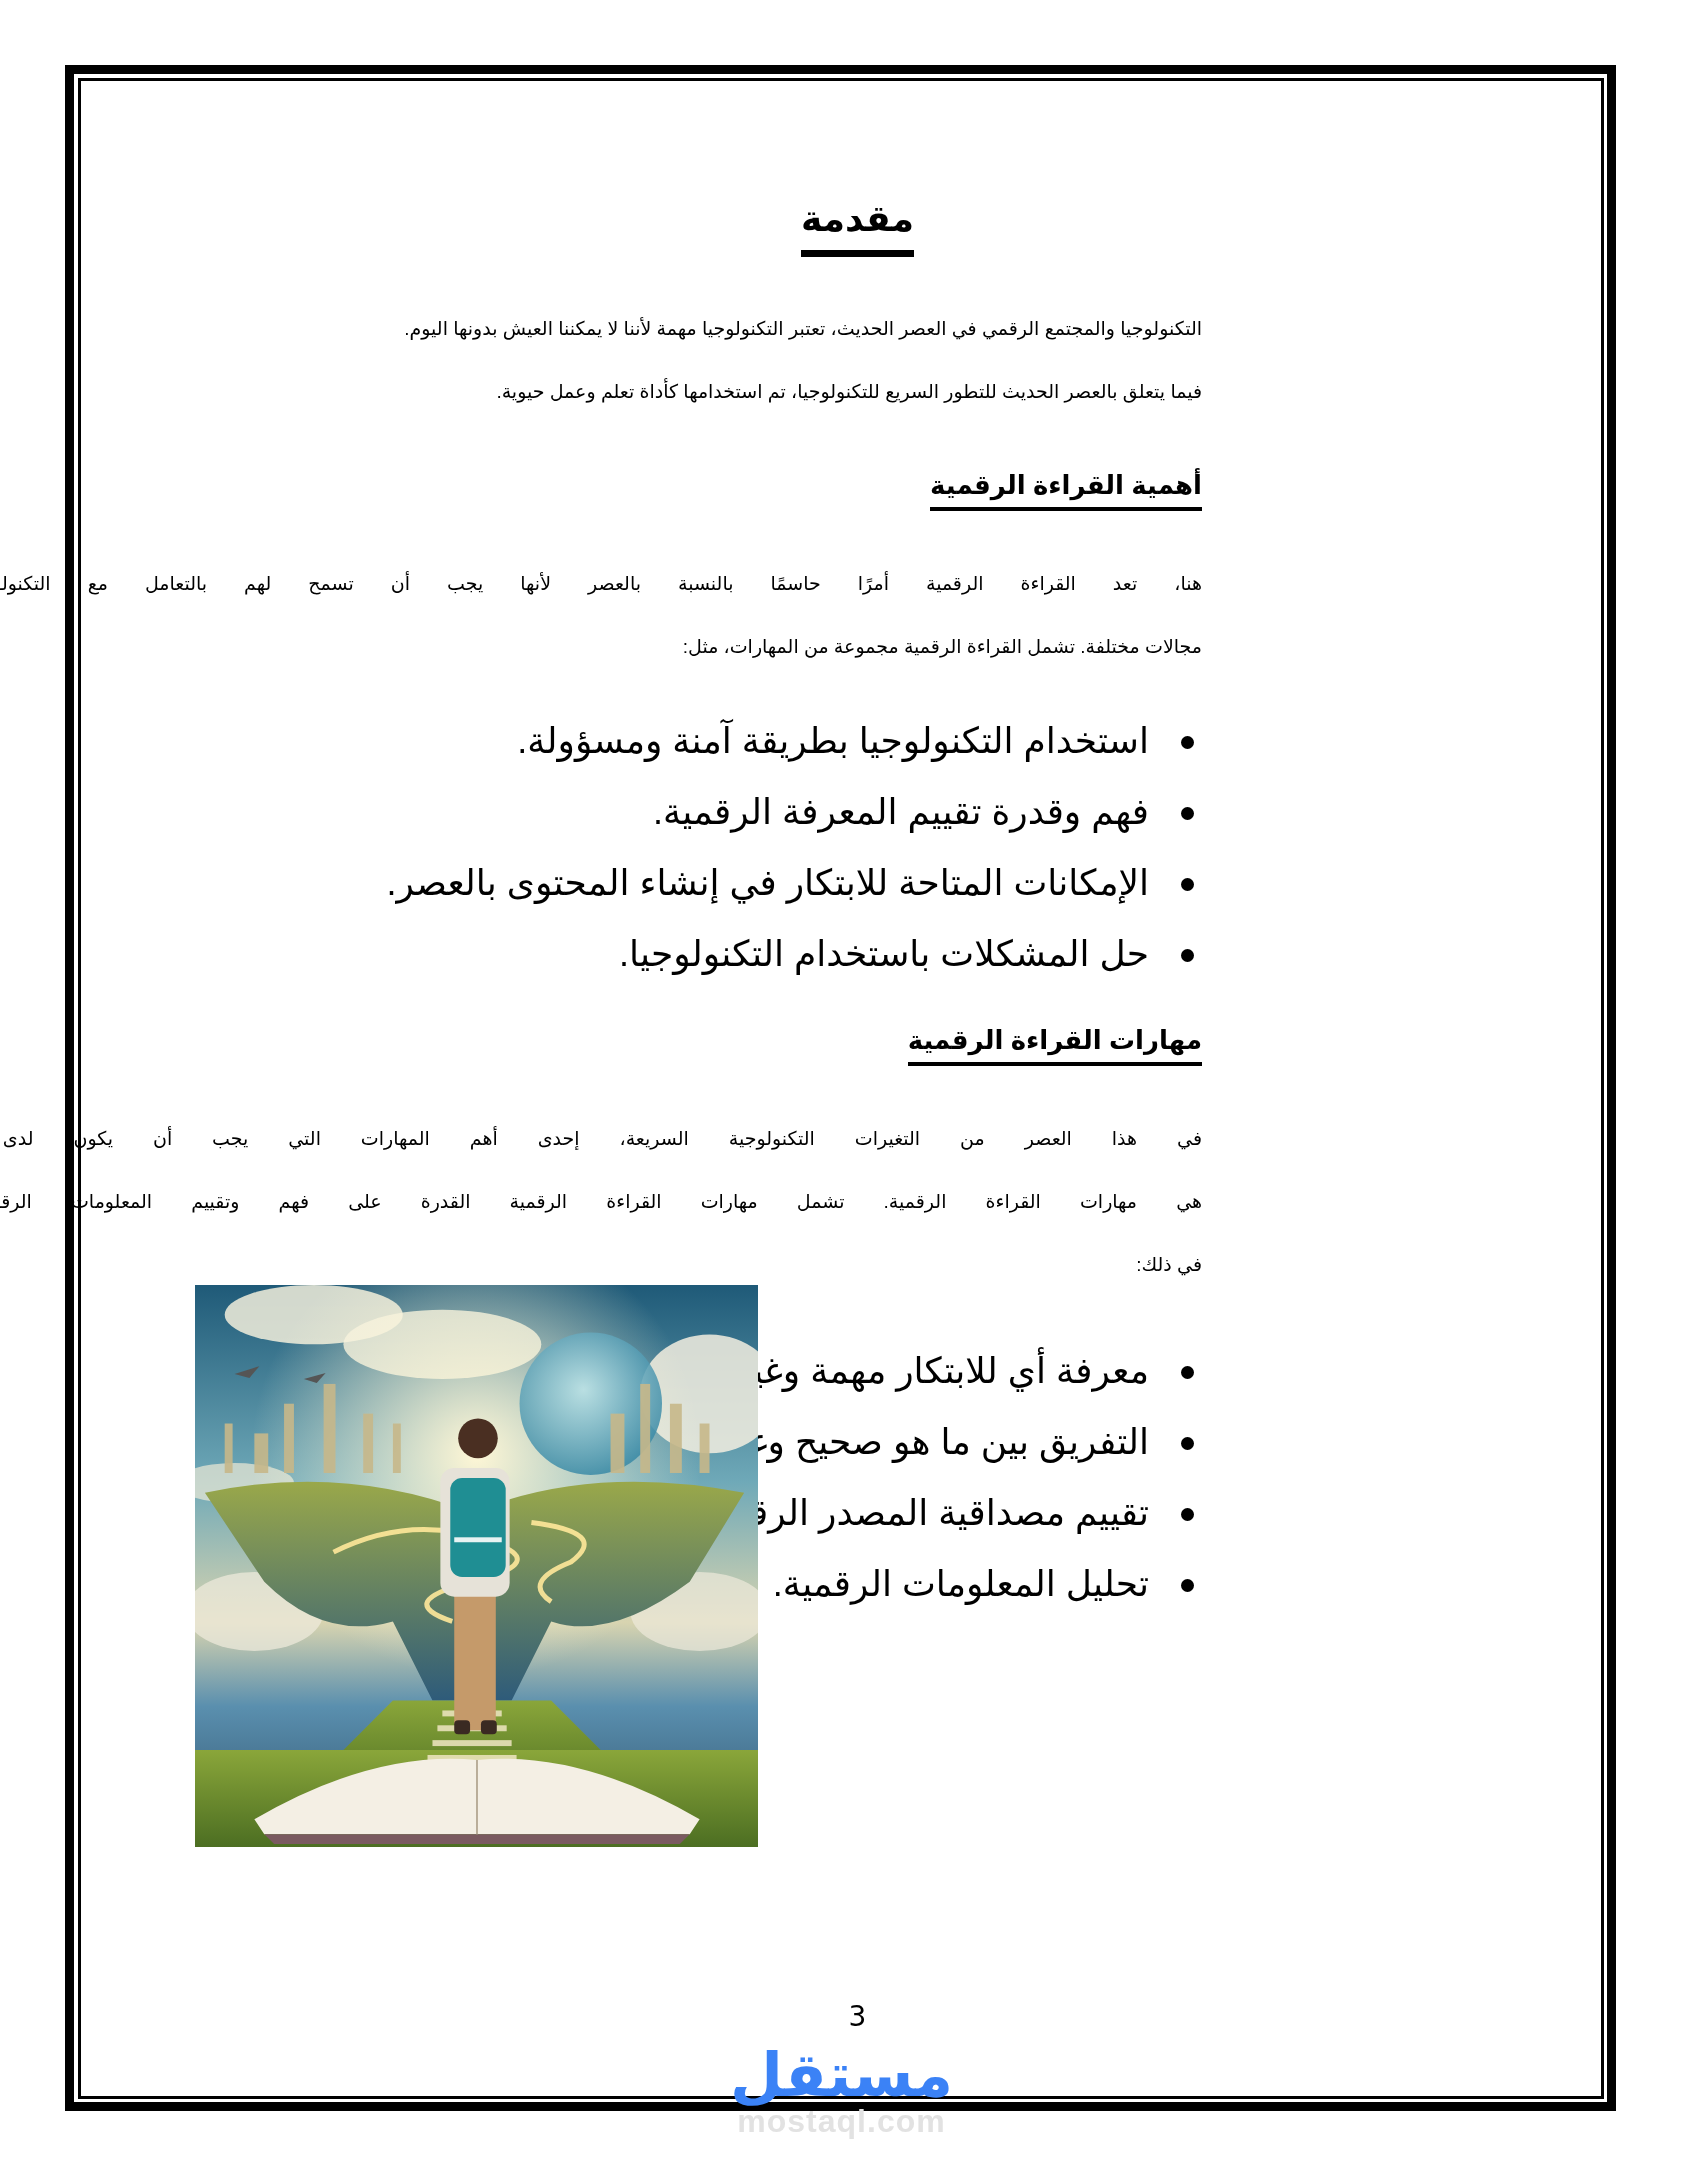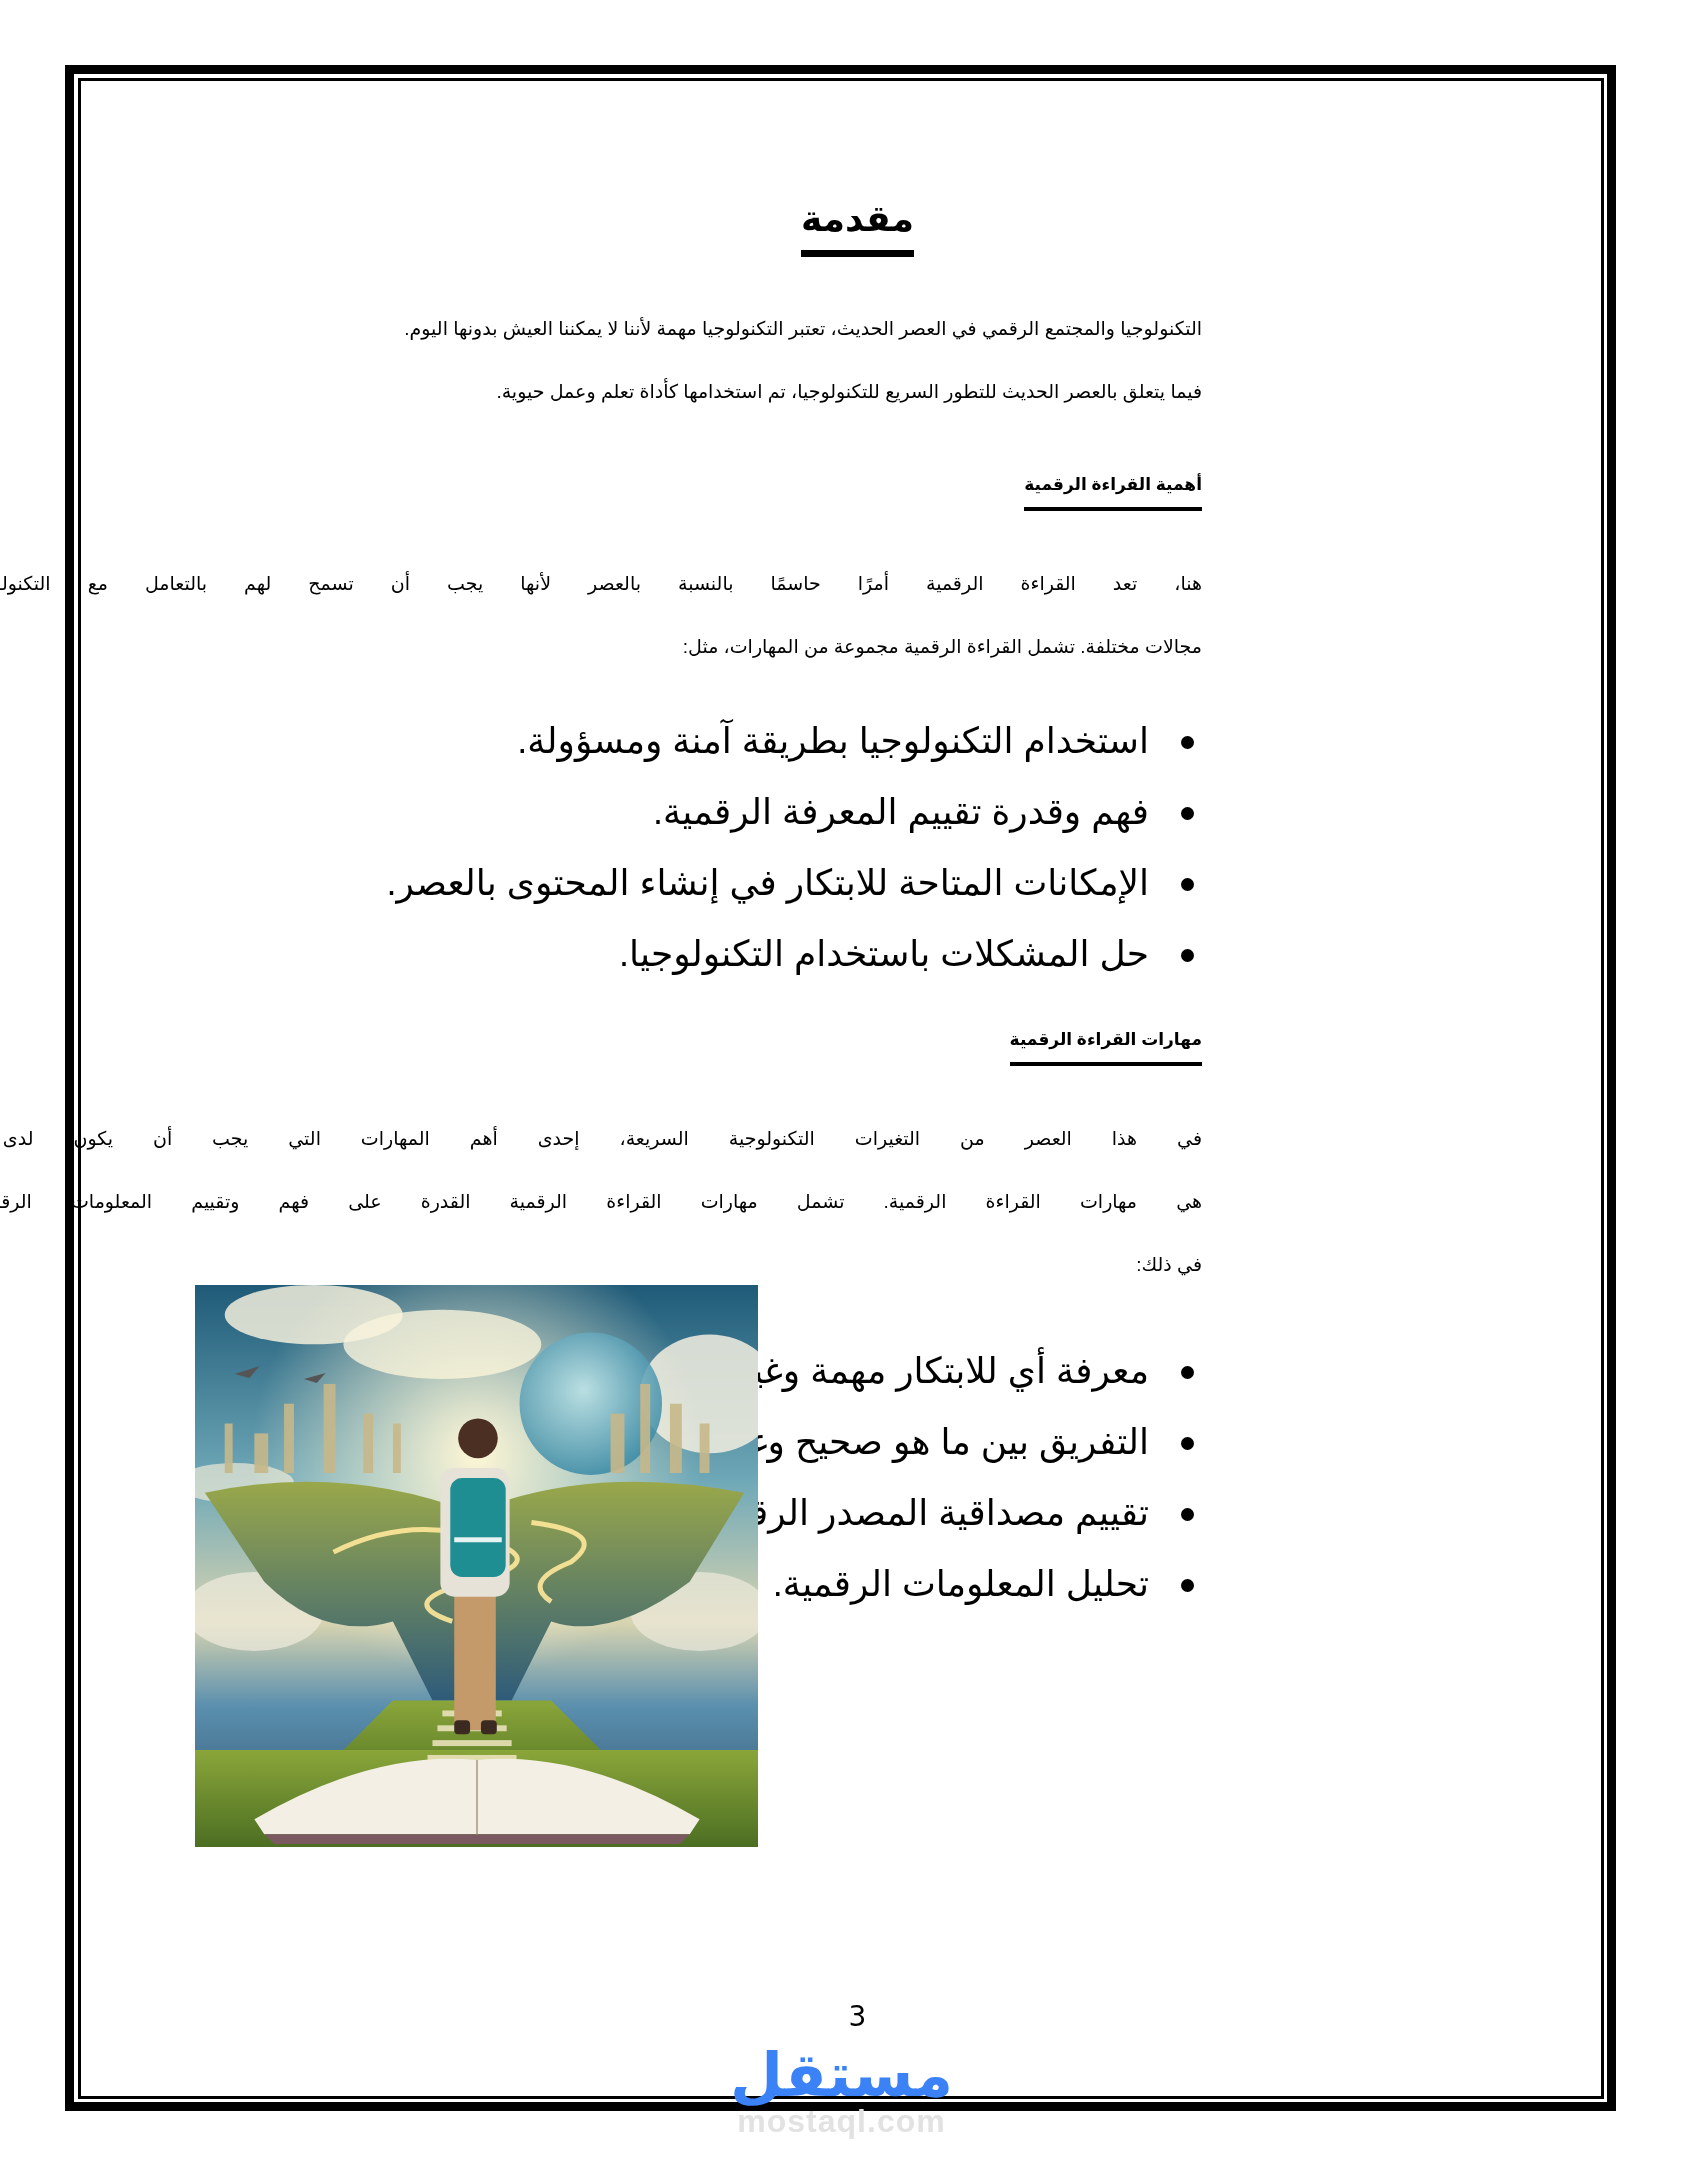--- a/index.html
+++ b/index.html
@@ -4,21 +4,21 @@
 <style>
   html, body { margin:0; padding:0; background:#ffffff; }
   body { width:1683px; height:2178px; position:relative; overflow:hidden; font-family:"Liberation Sans", "DejaVu Sans", sans-serif; color:#000; }
   .frame-outer { position:absolute; left:65px; top:65px; width:1551px; height:2046px; box-sizing:border-box; border:9px solid #000; }
   .frame-inner { position:absolute; left:78px; top:78px; width:1526px; height:2021px; box-sizing:border-box; border:3px solid #000; }
   .page { position:absolute; left:16px; top:0; width:1380px; height:2178px; direction:rtl; }
   .title { position:absolute; top:193px; left:0; width:1683px; text-align:center; font-weight:bold; font-size:36px; }
   .title span { display:inline-block; border-bottom:7px solid #000; padding-bottom:6px; line-height:51px; }
   .para { position:absolute; right:194px; width:1295px; font-size:19px; line-height:63px; text-align:justify; }
   .para p { margin:0; }
-  .heading { position:absolute; right:194px; font-weight:bold; font-size:17px; }
+  .heading { position:absolute; right:194px; font-weight:bold; font-size:26px; }
   .heading span { display:inline-block; border-bottom:4px solid #000; padding-bottom:2px; line-height:40px; }
   .bullets { position:absolute; right:194px; list-style:none; margin:0; padding:0; font-size:36px; }
   .bullets li { position:relative; padding-right:53px; height:71px; line-height:71px; white-space:nowrap; }
   .bullets li .dot { position:absolute; right:8px; top:31px; width:13px; height:13px; border-radius:50%; background:#000; }
   .illustration { position:absolute; left:179px; top:1285px; width:563px; height:562px; overflow:hidden; }
   .pagenum { position:absolute; top:2000px; left:0; width:1683px; text-align:center; font-size:28px; font-family:"DejaVu Sans", sans-serif; }
   .wm-ar { position:absolute; top:2039px; left:0; width:1683px; text-align:center; font-size:61px; font-weight:bold; color:#3b82f6; direction:rtl; }
   .wm-en { position:absolute; top:2103px; left:0; width:1683px; text-align:center; font-size:32px; font-weight:bold; color:#e2e2e2; letter-spacing:1px; }
 </style>
 </head>

